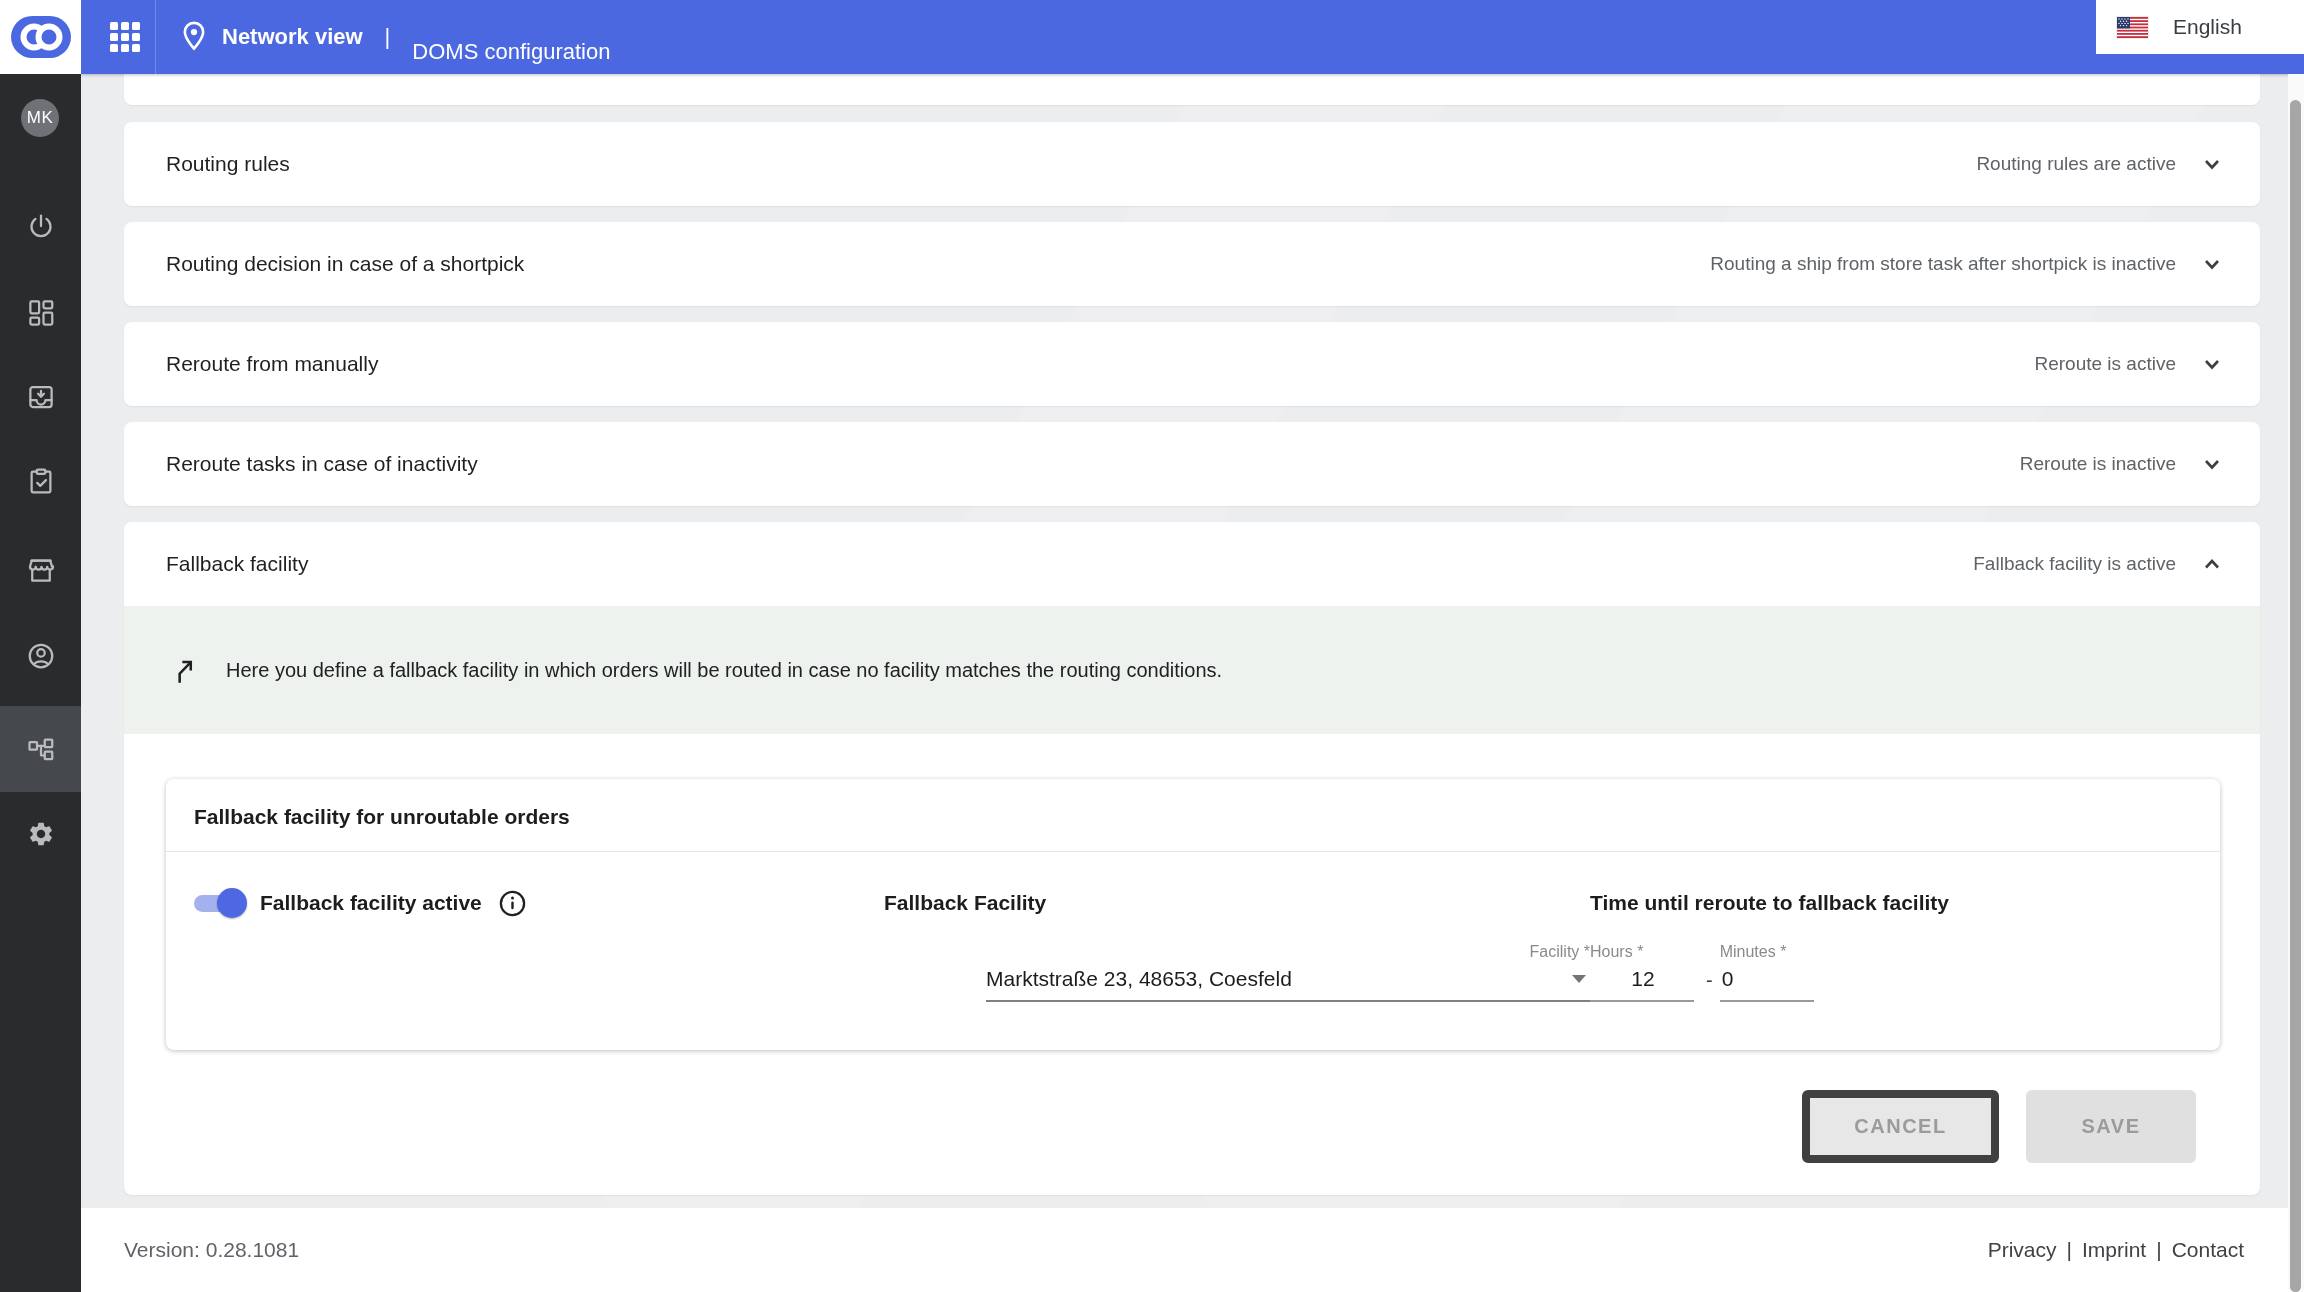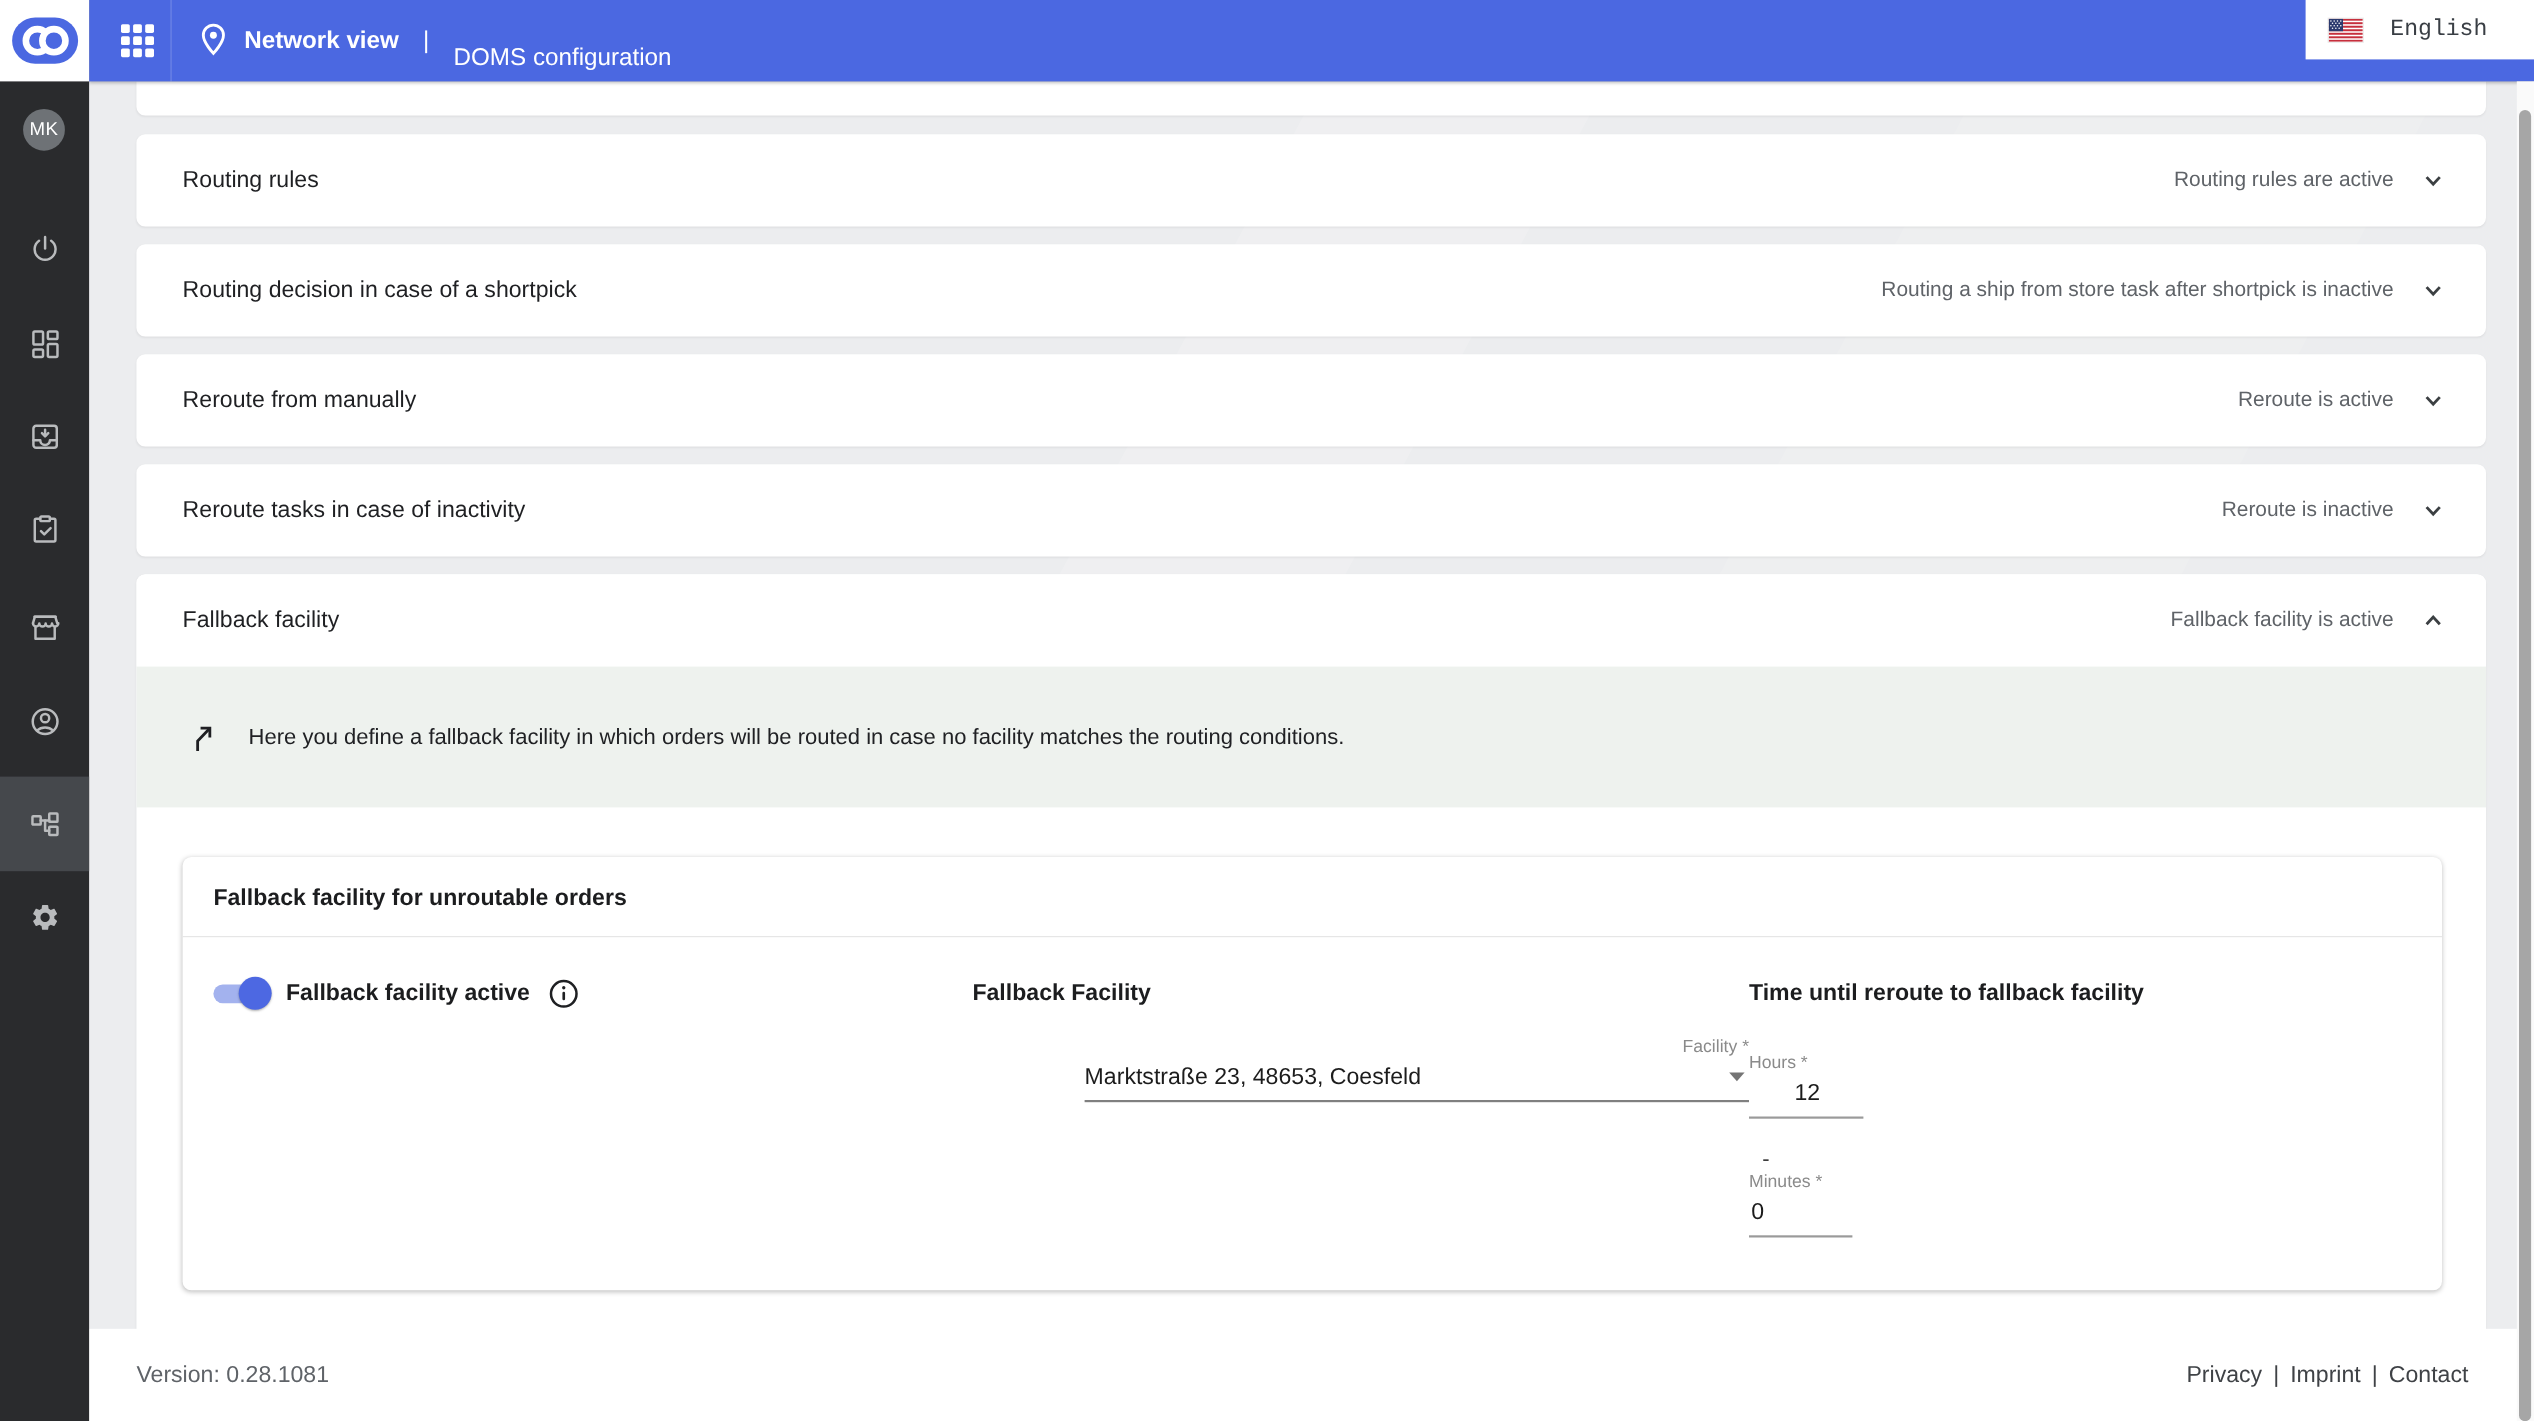--- a/index.html
+++ b/index.html
@@ -26,21 +26,21 @@
 
   
   .appbar{position:absolute;left:81px;top:0;right:0;height:74px;background:#4b68e1;z-index:25;
     display:flex;align-items:center;box-shadow:0 1px 3px rgba(0,0,0,0.25);}
   .grid-btn{width:60px;height:74px;display:flex;align-items:center;justify-content:center;cursor:pointer;margin-left:14px;}
   .appbar-divider{width:1px;height:74px;background:rgba(255,255,255,0.22);margin-right:22px;}
   .pin-wrap{margin-right:12px;display:flex;align-items:center;}
   .appbar-title{color:#fff;font-size:22px;font-weight:700;}
   .appbar-sep{color:#fff;font-size:22px;margin:0 22px;font-weight:400;}
   .appbar-sub{color:#fff;font-size:22px;font-weight:400;margin-top:30px;}
-  .lang{position:absolute;right:0;top:0;width:208px;height:54px;background:#ffffff;display:flex;align-items:center;cursor:pointer;font-family:Liberation Mono, monospace;}
+  .lang{position:absolute;right:0;top:0;width:208px;height:54px;background:#ffffff;display:flex;align-items:center;cursor:pointer;}
   .flag{margin-left:21px;margin-right:25px;display:block;box-shadow:0 0 0 1px rgba(0,0,0,0.08);}
   .lang-label{font-size:21px;color:#393e44;}
 
   
   .content{position:absolute;left:81px;top:74px;right:0;padding:0 44px 0 43px;z-index:10;}
   .partial-card{height:31px;background:#fff;border-radius:0 0 8px 8px;margin-bottom:17px;box-shadow:0 1px 2px rgba(0,0,0,0.06);}
   .acc-row{height:84px;background:#fff;border-radius:8px;margin-bottom:16px;display:flex;align-items:center;
     padding:0 34px 0 42px;box-sizing:border-box;cursor:pointer;box-shadow:0 1px 2px rgba(0,0,0,0.06);}
   .acc-title{font-size:21px;color:#1f2023;flex:1 1 auto;}
   .acc-status{font-size:19px;color:#5f6368;margin-right:22px;}
@@ -63,21 +63,21 @@
   .toggle .knob{position:absolute;right:0;top:-5px;width:30px;height:30px;border-radius:50%;background:#4d68e2;box-shadow:0 1px 2px rgba(0,0,0,0.3);}
   .toggle-label{font-size:21px;font-weight:700;color:#1c1d1f;margin-left:13px;}
   .info-icon-wrap{margin-left:16px;display:flex;}
   .group-title{font-size:21px;font-weight:700;color:#1c1d1f;height:30px;display:flex;align-items:center;}
   .field{display:flex;flex-direction:column;}
   .field-label{font-size:16px;color:#8a8a8a;margin-bottom:6px;}
   .select-box{width:604px;border-bottom:2px solid #808080;padding-bottom:9px;display:flex;align-items:center;cursor:pointer;}
   .select-value{font-size:21px;color:#1c1c1c;flex:1 1 auto;}
   .select-caret{width:0;height:0;border-left:7px solid transparent;border-right:7px solid transparent;border-top:8px solid #757575;margin-right:4px;}
   .facility-field{margin-top:25px;align-items:flex-end;}
-  .time-fields{margin-top:40px;display:flex;flex-direction:column;}
+  .time-fields{margin-top:25px;display:flex;}
   .num-input{border:none;outline:none;border-bottom:2px solid #9a9a9a;font-size:21px;color:#1c1c1c;
     font-family:"Liberation Sans",sans-serif;padding:0 0 9px 2px;background:transparent;}
   .hours .num-input{width:102px;text-align:center;}
   .minutes .num-input{width:92px;}
   .time-dash{font-size:20px;color:#3c3c3c;margin:26px 7px 0 12px;}
   .btn-row{display:flex;justify-content:flex-end;padding:40px 24px 0 0;}
   .btn{height:73px;border-radius:6px;display:flex;align-items:center;justify-content:center;
     font-size:20px;font-weight:700;letter-spacing:1.5px;color:#9b9b9b;cursor:default;box-sizing:border-box;}
   .btn-cancel{width:197px;background:#e7e7e7;border:8px solid #404040;margin-right:27px;}
   .btn-save{width:170px;background:#e0e0e0;}

